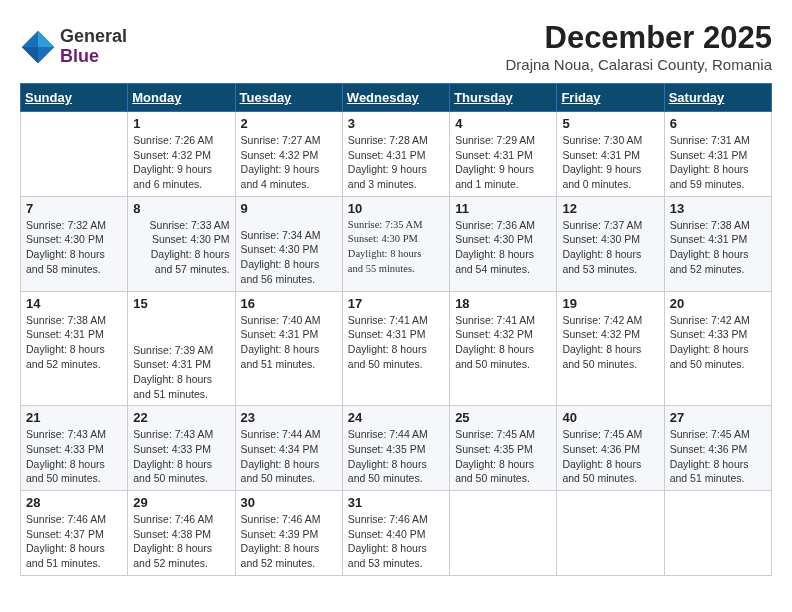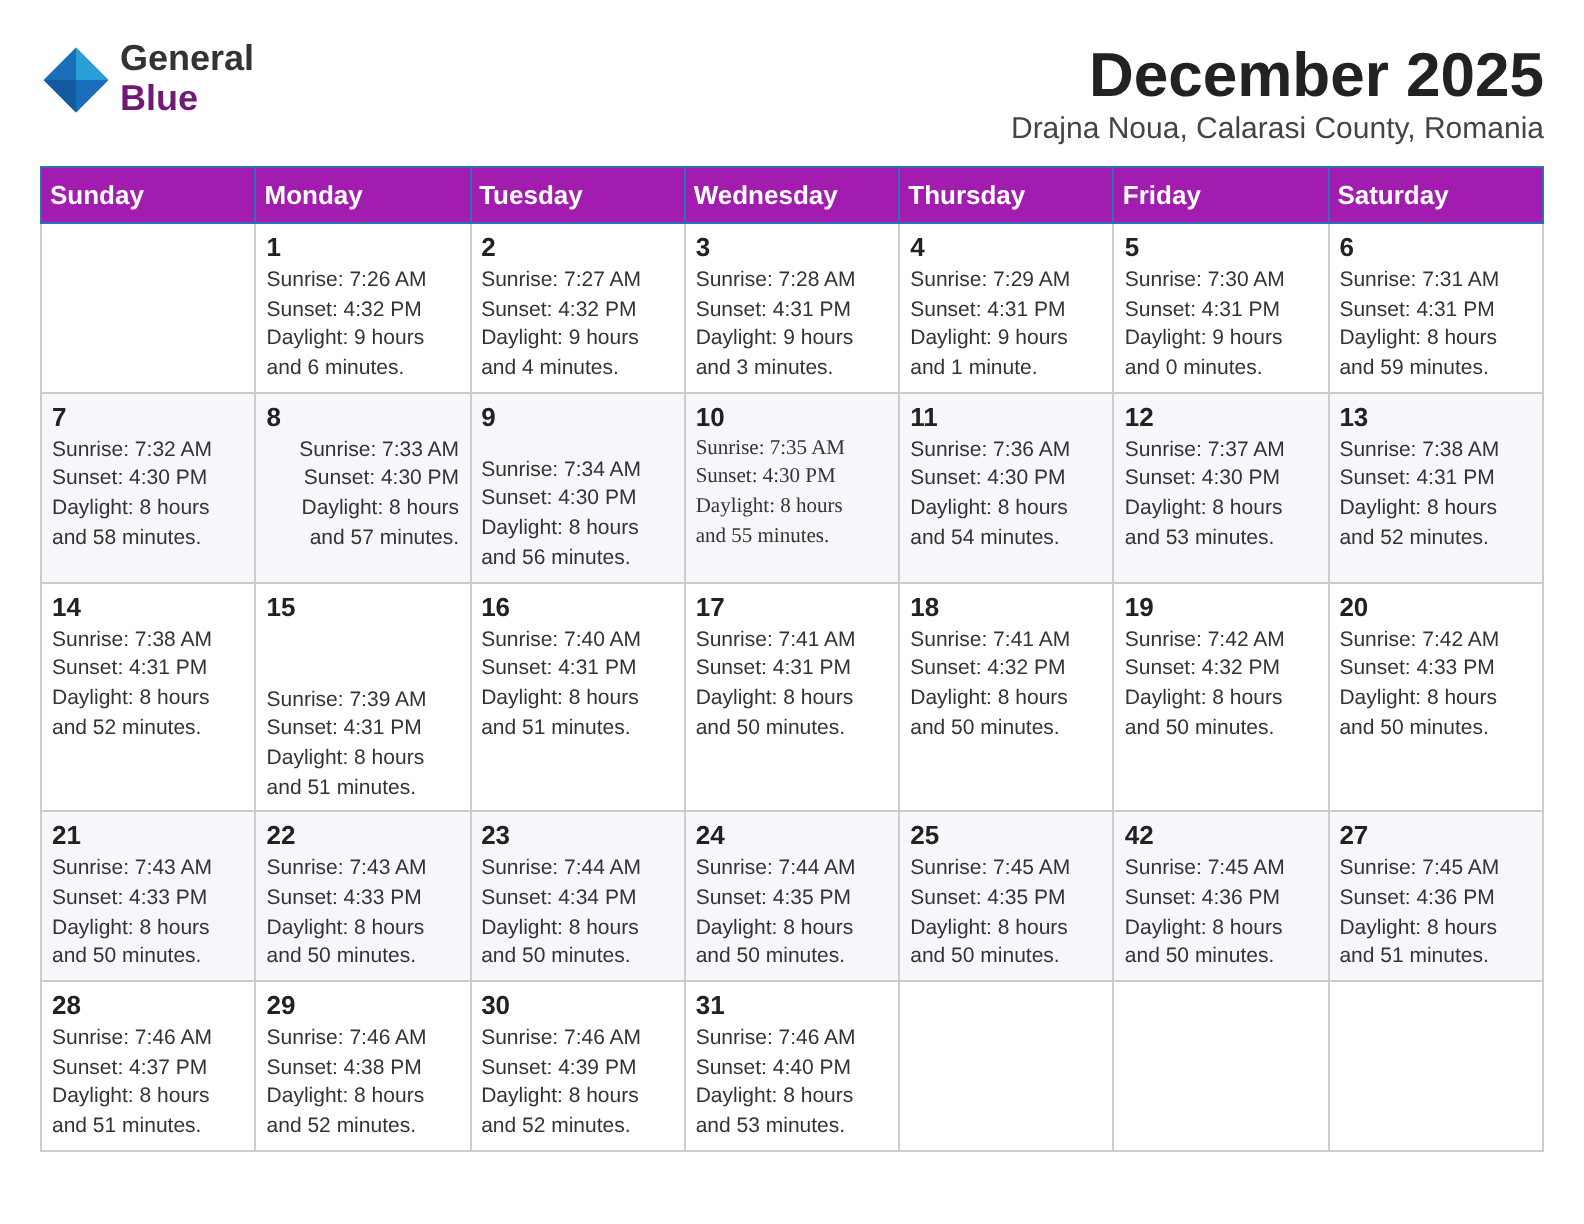--- a/index.html
+++ b/index.html
@@ -5,21 +5,21 @@
     * { box-sizing: border-box; margin: 0; padding: 0; }
     body {
       font-family: Arial, sans-serif;
       background: #fff;
       width: 792px;
       min-height: 612px;
       padding: 20px;
     }
     .header {
       display: flex;
-      align-items: flex-start;
+      align-items: center;
       justify-content: space-between;
       margin-bottom: 10px;
     }
     .logo {
       display: flex;
       align-items: center;
       gap: 4px;
     }
     .logo-text {
       font-size: 18px;
@@ -43,27 +43,28 @@
     .location {
       font-size: 15px;
       color: #444;
     }
     .calendar {
       width: 100%;
       border-collapse: collapse;
       margin-top: 8px;
     }
     .calendar th {
-      background-color: #a21caf;
+      background-color: #0c4a6e;
       color: #fff;
       font-size: 13px;
       font-weight: bold;
       padding: 6px 4px;
       text-align: left;
       border: 1px solid #2f6db5;
+      text-decoration: underline;
     }
     .calendar td {
       border: 1px solid #ccc;
       vertical-align: top;
       padding: 4px 5px;
       width: calc(100% / 7);
       min-height: 80px;
       font-size: 11px;
       color: #333;
       background: #fff;
@@ -299,21 +300,21 @@
 and 50 minutes.</div>
         </td>
         <td>
           <span class="day-number">25</span>
           <div class="cell-content" style="white-space: pre-line;">Sunrise: 7:45 AM
 Sunset: 4:35 PM
 Daylight: 8 hours
 and 50 minutes.</div>
         </td>
         <td>
-          <span class="day-number">42</span>
+          <span class="day-number">40</span>
           <div class="cell-content" style="white-space: pre-line;">Sunrise: 7:45 AM
 Sunset: 4:36 PM
 Daylight: 8 hours
 and 50 minutes.</div>
         </td>
         <td>
           <span class="day-number">27</span>
           <div class="cell-content" style="white-space: pre-line;">Sunrise: 7:45 AM
 Sunset: 4:36 PM
 Daylight: 8 hours

